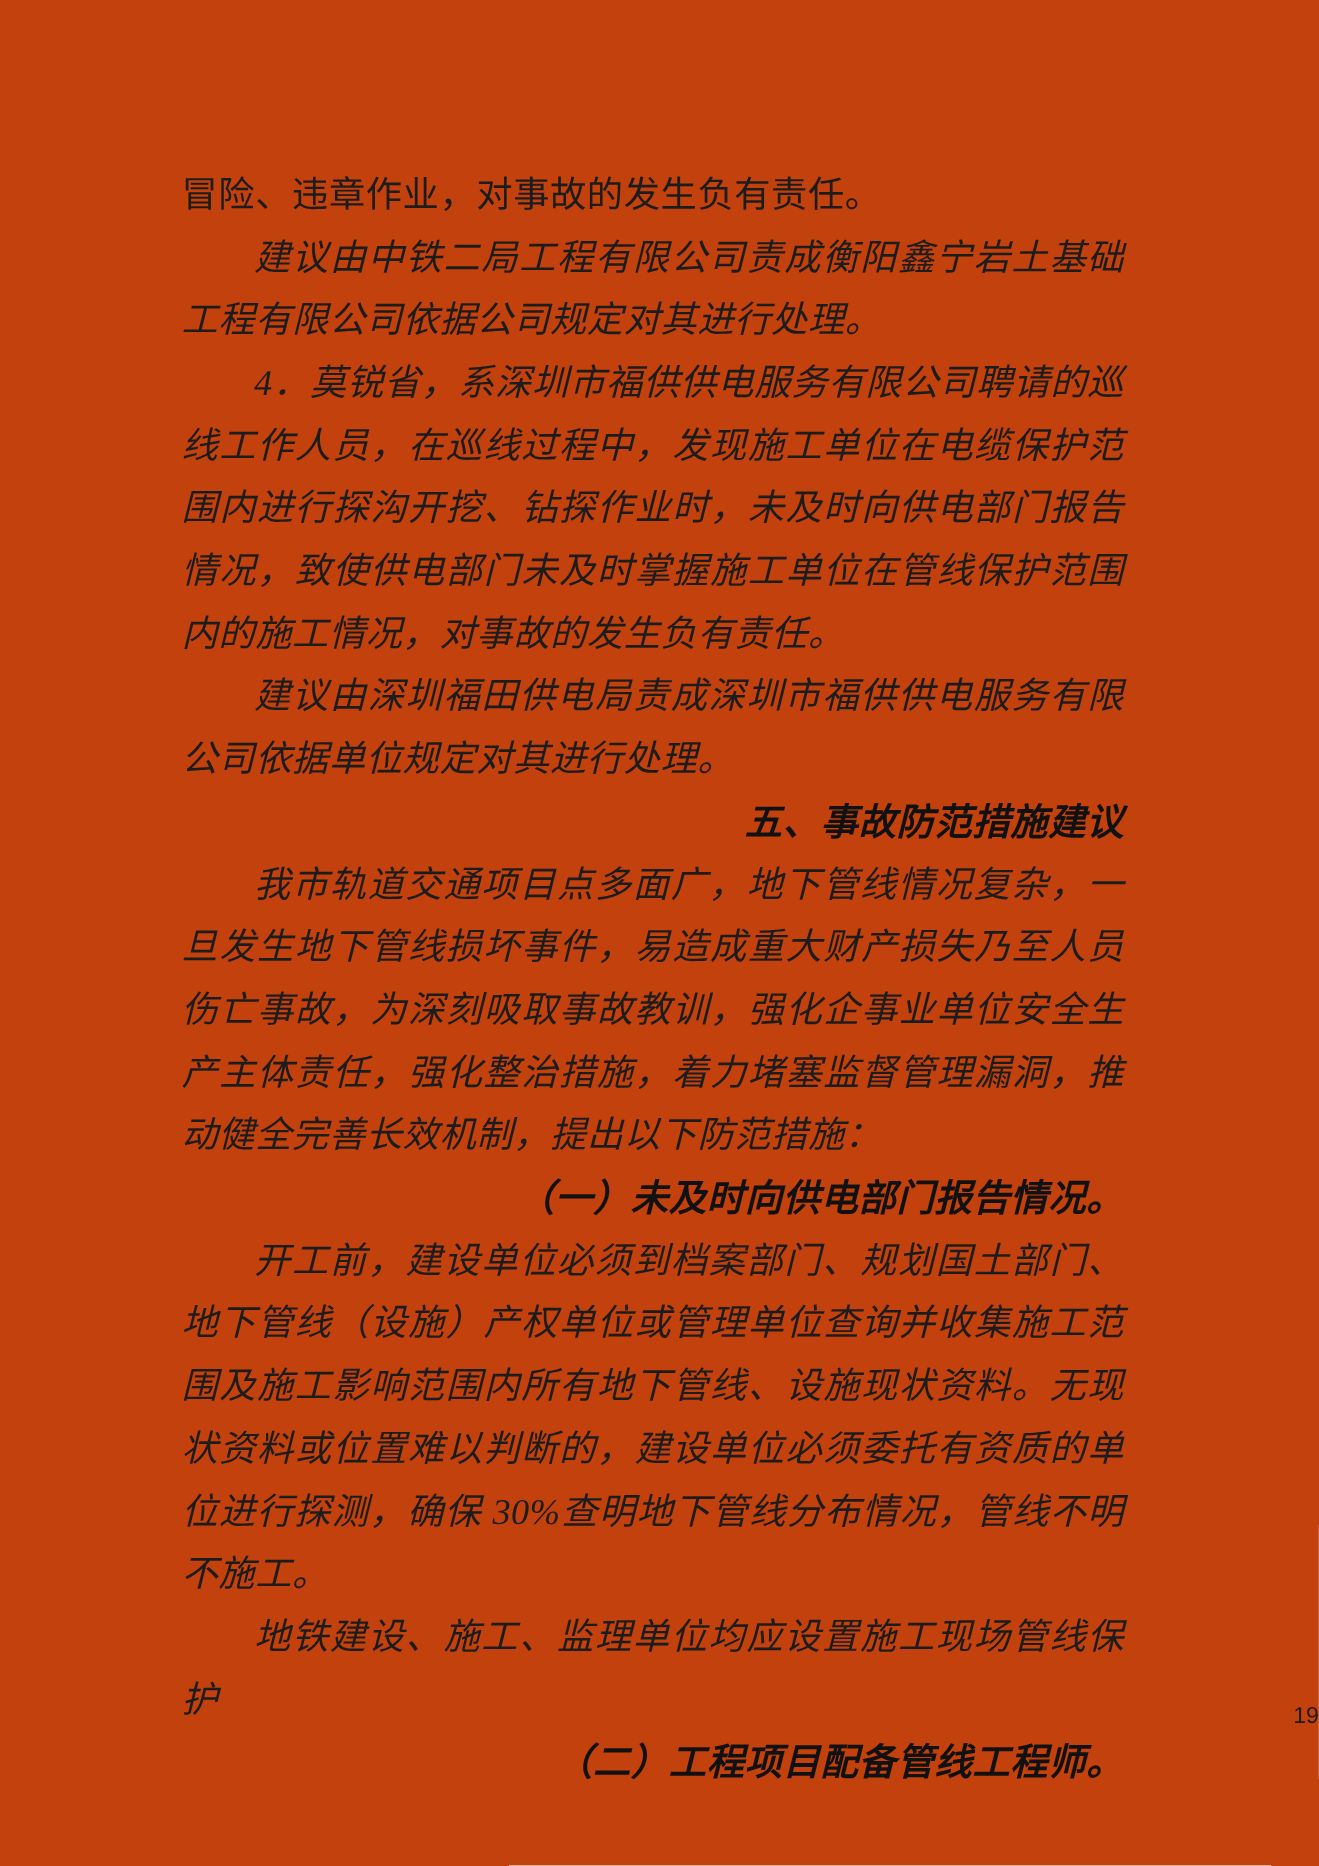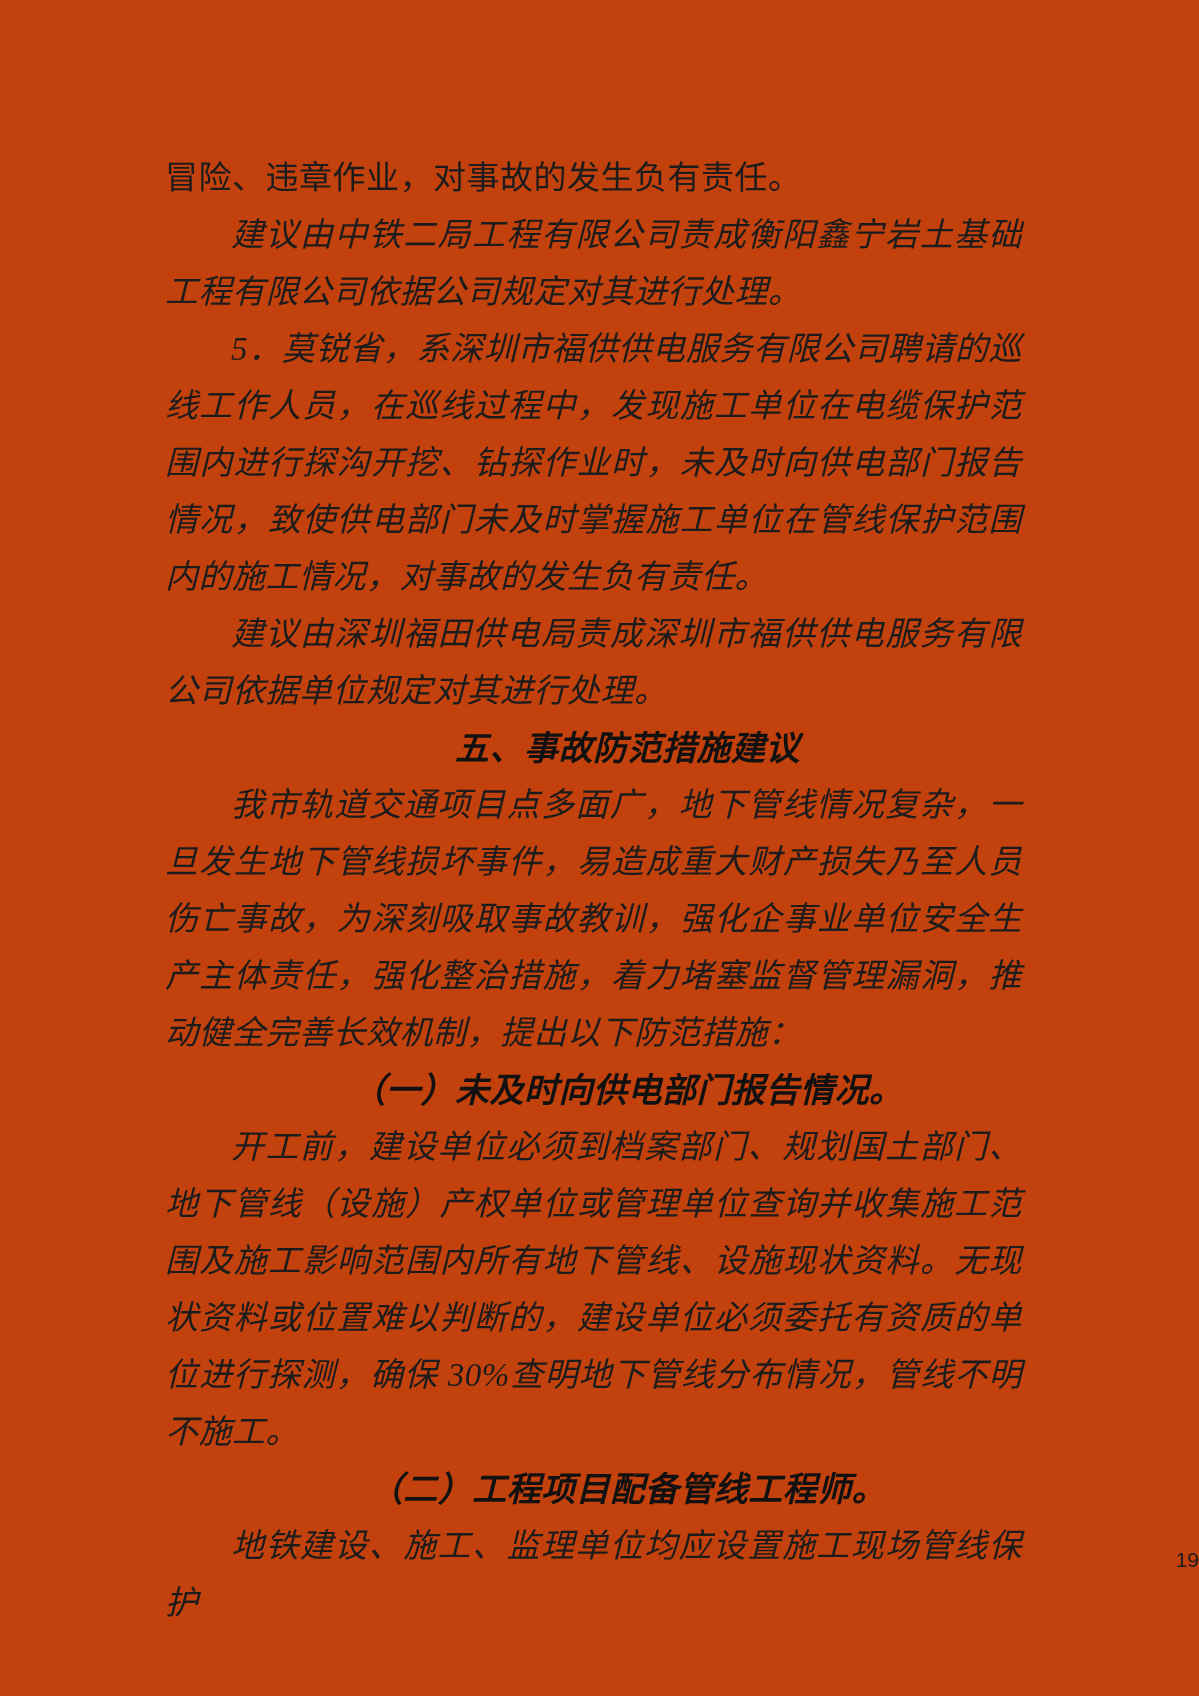--- a/index.html
+++ b/index.html
@@ -31,21 +31,21 @@
     letter-spacing: 0.5px;
     word-break: break-all;
   }
   .para.indent {
     text-indent: 2em;
     font-style: italic;
   }
   .para.heading {
     font-weight: bold;
     font-size: 34px;
-    text-align: center;
+    text-align: right;
     color: #111111;
   }
   .footer {
     position: absolute;
     left: 0;
     top: 1548px;
     width: 100%;
     text-align: right;
   }
   .page-number {
@@ -54,25 +54,25 @@
     color: #1c1c1c;
   }
 </style>
 </head>
 <body>
 
 <div class="page">
   <div class="content" id="document-body">
       <p class="para">冒险、违章作业，对事故的发生负有责任。</p>
       <p class="para indent">建议由中铁二局工程有限公司责成衡阳鑫宁岩土基础工程有限公司依据公司规定对其进行处理。</p>
-      <p class="para indent">5．莫锐省，系深圳市福供供电服务有限公司聘请的巡线工作人员，在巡线过程中，发现施工单位在电缆保护范围内进行探沟开挖、钻探作业时，未及时向供电部门报告情况，致使供电部门未及时掌握施工单位在管线保护范围内的施工情况，对事故的发生负有责任。</p>
+      <p class="para indent">4．莫锐省，系深圳市福供供电服务有限公司聘请的巡线工作人员，在巡线过程中，发现施工单位在电缆保护范围内进行探沟开挖、钻探作业时，未及时向供电部门报告情况，致使供电部门未及时掌握施工单位在管线保护范围内的施工情况，对事故的发生负有责任。</p>
       <p class="para indent">建议由深圳福田供电局责成深圳市福供供电服务有限公司依据单位规定对其进行处理。</p>
       <p class="para indent heading">五、事故防范措施建议</p>
       <p class="para indent">我市轨道交通项目点多面广，地下管线情况复杂，一旦发生地下管线损坏事件，易造成重大财产损失乃至人员伤亡事故，为深刻吸取事故教训，强化企事业单位安全生产主体责任，强化整治措施，着力堵塞监督管理漏洞，推动健全完善长效机制，提出以下防范措施：</p>
       <p class="para indent heading">（一）未及时向供电部门报告情况。</p>
       <p class="para indent">开工前，建设单位必须到档案部门、规划国土部门、地下管线（设施）产权单位或管理单位查询并收集施工范围及施工影响范围内所有地下管线、设施现状资料。无现状资料或位置难以判断的，建设单位必须委托有资质的单位进行探测，确保 30%查明地下管线分布情况，管线不明不施工。</p>
+      <p class="para indent">地铁建设、施工、监理单位均应设置施工现场管线保护</p>
       <p class="para indent heading">（二）工程项目配备管线工程师。</p>
-      <p class="para indent">地铁建设、施工、监理单位均应设置施工现场管线保护</p>
     </div>
   <div class="footer">
     <span class="page-number">19</span>
   </div>
 </div>
 
 </body></html>

